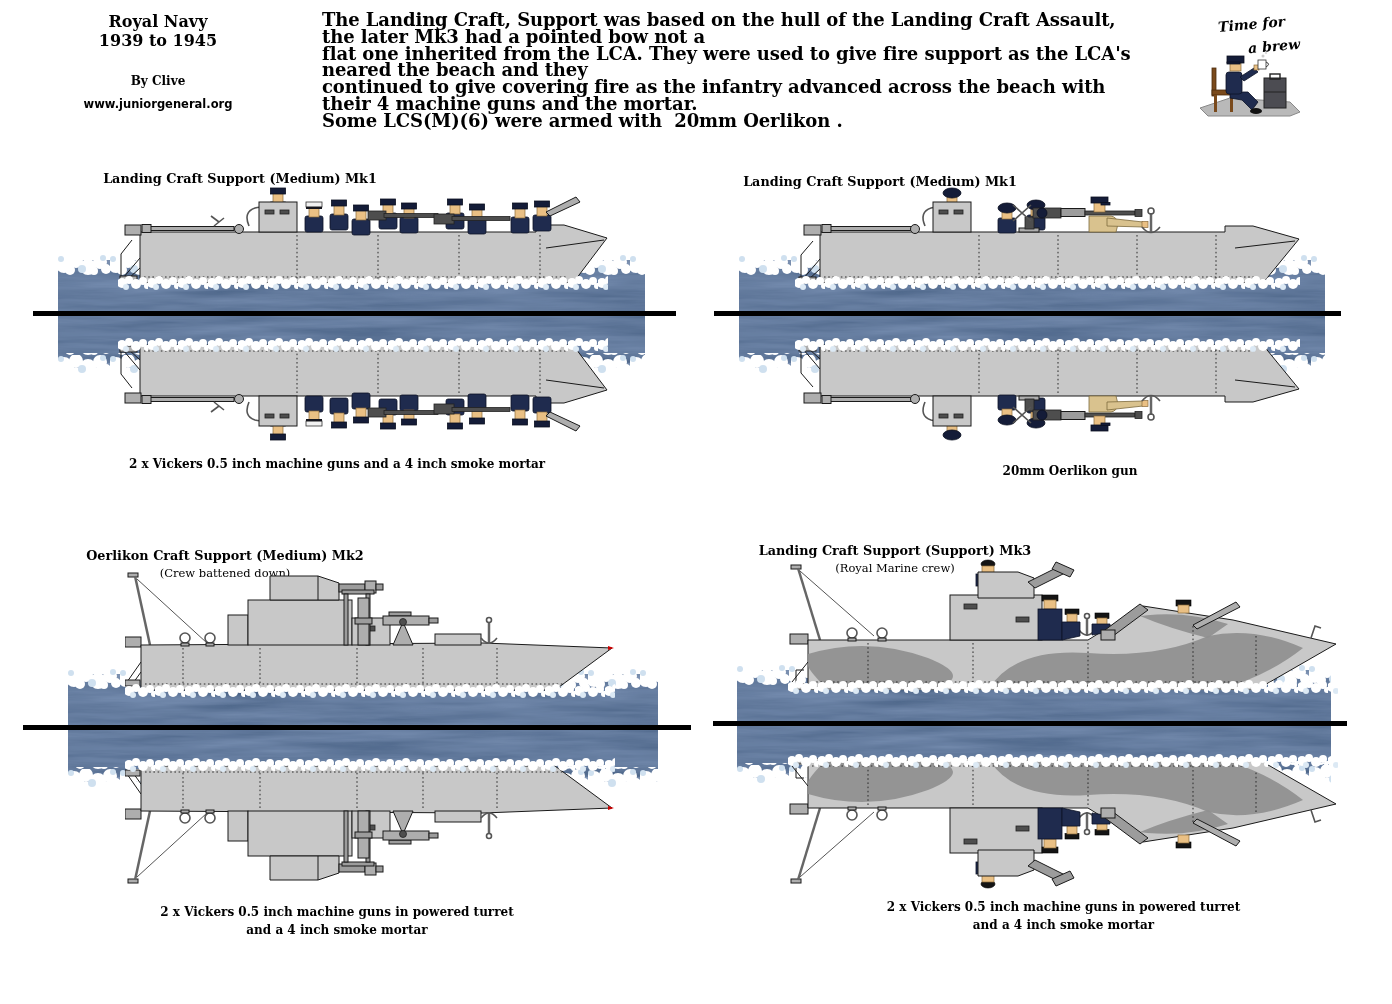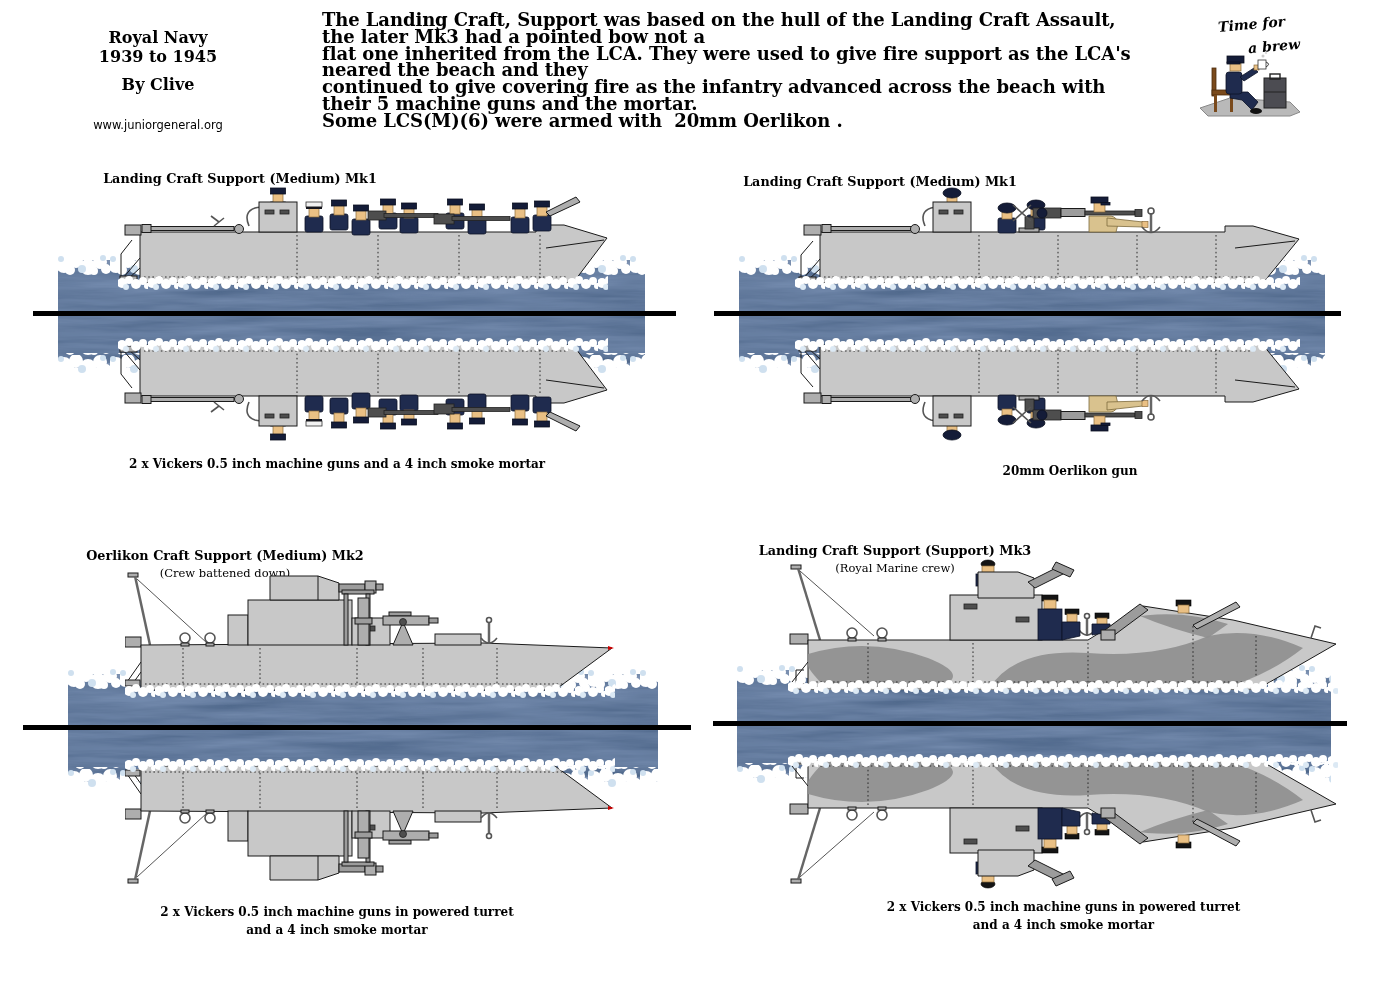--- a/index.html
+++ b/index.html
@@ -1,23 +1,23 @@
 <!DOCTYPE html>
 <html><head>
 <meta charset="utf-8">
 <style>
   html,body{margin:0;padding:0;background:#fff;}
   #page{position:relative;width:1392px;height:1004px;background:#fff;overflow:hidden;
         font-family:"DejaVu Serif","Liberation Serif",serif;color:#000;}
   .abs{position:absolute;}
   
-  #title-block{left:10px;top:28px;width:296px;text-align:center;font-weight:bold;}
+  #title-block{left:10px;top:12px;width:296px;text-align:center;font-weight:bold;}
   .tline{font-size:16px;line-height:19px;white-space:nowrap;}
-  .byline{font-size:16px;margin-top:9px;}
-  .site{font-family:"DejaVu Sans","Liberation Sans",sans-serif;font-size:11.5px;font-weight:normal;margin-top:24px;}
+  .byline{font-size:12px;margin-top:24px;}
+  .site{font-family:"DejaVu Sans","Liberation Sans",sans-serif;font-size:11.5px;font-weight:bold;margin-top:9px;}
   #description{left:322px;top:12px;width:830px;font-weight:bold;font-size:18px;line-height:16.8px;letter-spacing:-.1px;}
   .desc-line{white-space:pre-wrap;}
   .brew{font-style:italic;font-weight:bold;font-size:14px;transform:rotate(-5deg);white-space:nowrap;}
   
   .sec-title{font-weight:bold;font-size:12.8px;text-align:center;white-space:nowrap;margin-top:25px;}
   .sec-sub{font-weight:normal;font-size:11.5px;text-align:center;white-space:nowrap;margin-top:3px;}
   .caption{font-weight:bold;font-size:12px;line-height:17.5px;text-align:center;white-space:nowrap;}
   
   .water{z-index:1;}
   .ship{z-index:2;}
@@ -275,21 +275,21 @@
   <div class="abs" id="title-block">
     <div class="tline">Royal Navy</div>
     <div class="tline">1939 to 1945</div>
     <div class="byline">By Clive</div>
     <div class="site">www.juniorgeneral.org</div>
   </div>
 
   <div class="abs" id="description">
     <div class="desc-line">The Landing Craft, Support was based on the hull of the Landing Craft Assault, the later Mk3 had a pointed bow not a</div>
     <div class="desc-line">flat one inherited from the LCA. They were used to give fire support as the LCA's neared the beach and they</div>
-    <div class="desc-line">continued to give covering fire as the infantry advanced across the beach with their 5 machine guns and the mortar.</div>
+    <div class="desc-line">continued to give covering fire as the infantry advanced across the beach with their 4 machine guns and the mortar.</div>
     <div class="desc-line">Some LCS(M)(6) were armed with  20mm Oerlikon .</div>
   </div>
 
   <div class="abs brew" style="left:1218px;top:16px">Time for</div>
   <div class="abs brew" style="left:1248px;top:38px">a brew</div>
   <svg class="abs" style="left:1200px;top:50px" width="104" height="68" viewBox="0 0 104 68">
       <use href="#sailor"></use>
     </svg>
 
   <div class="abs sec-title" style="left:85px;top:146px;width:310px">Landing Craft Support (Medium) Mk1</div>

